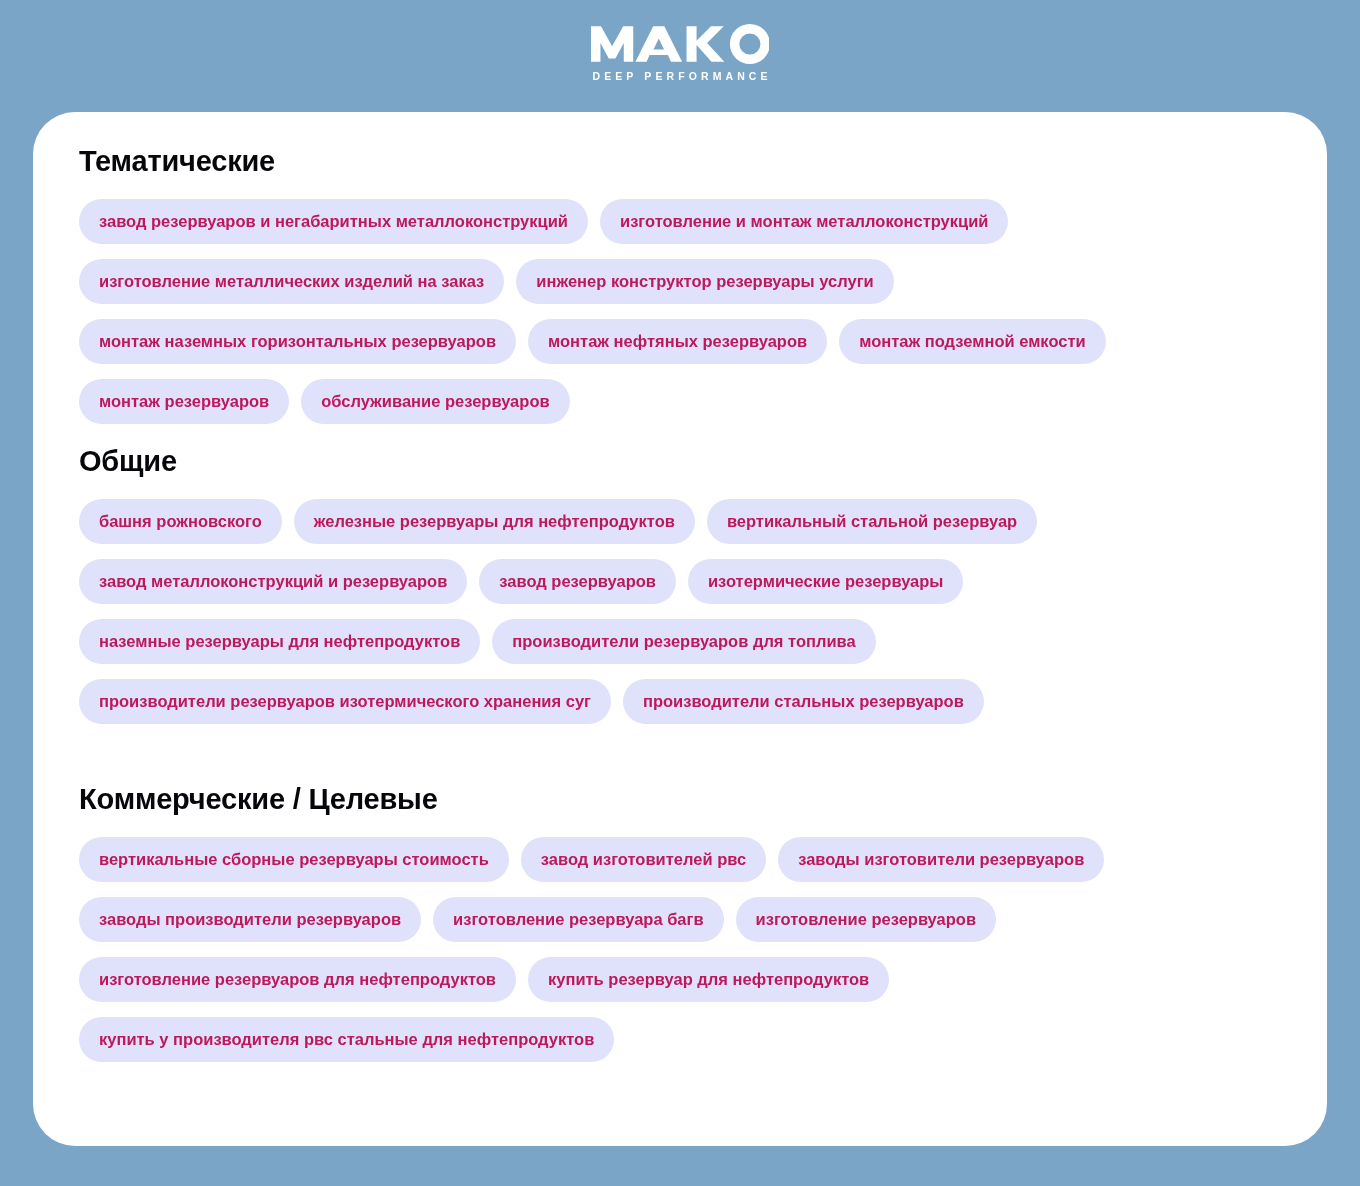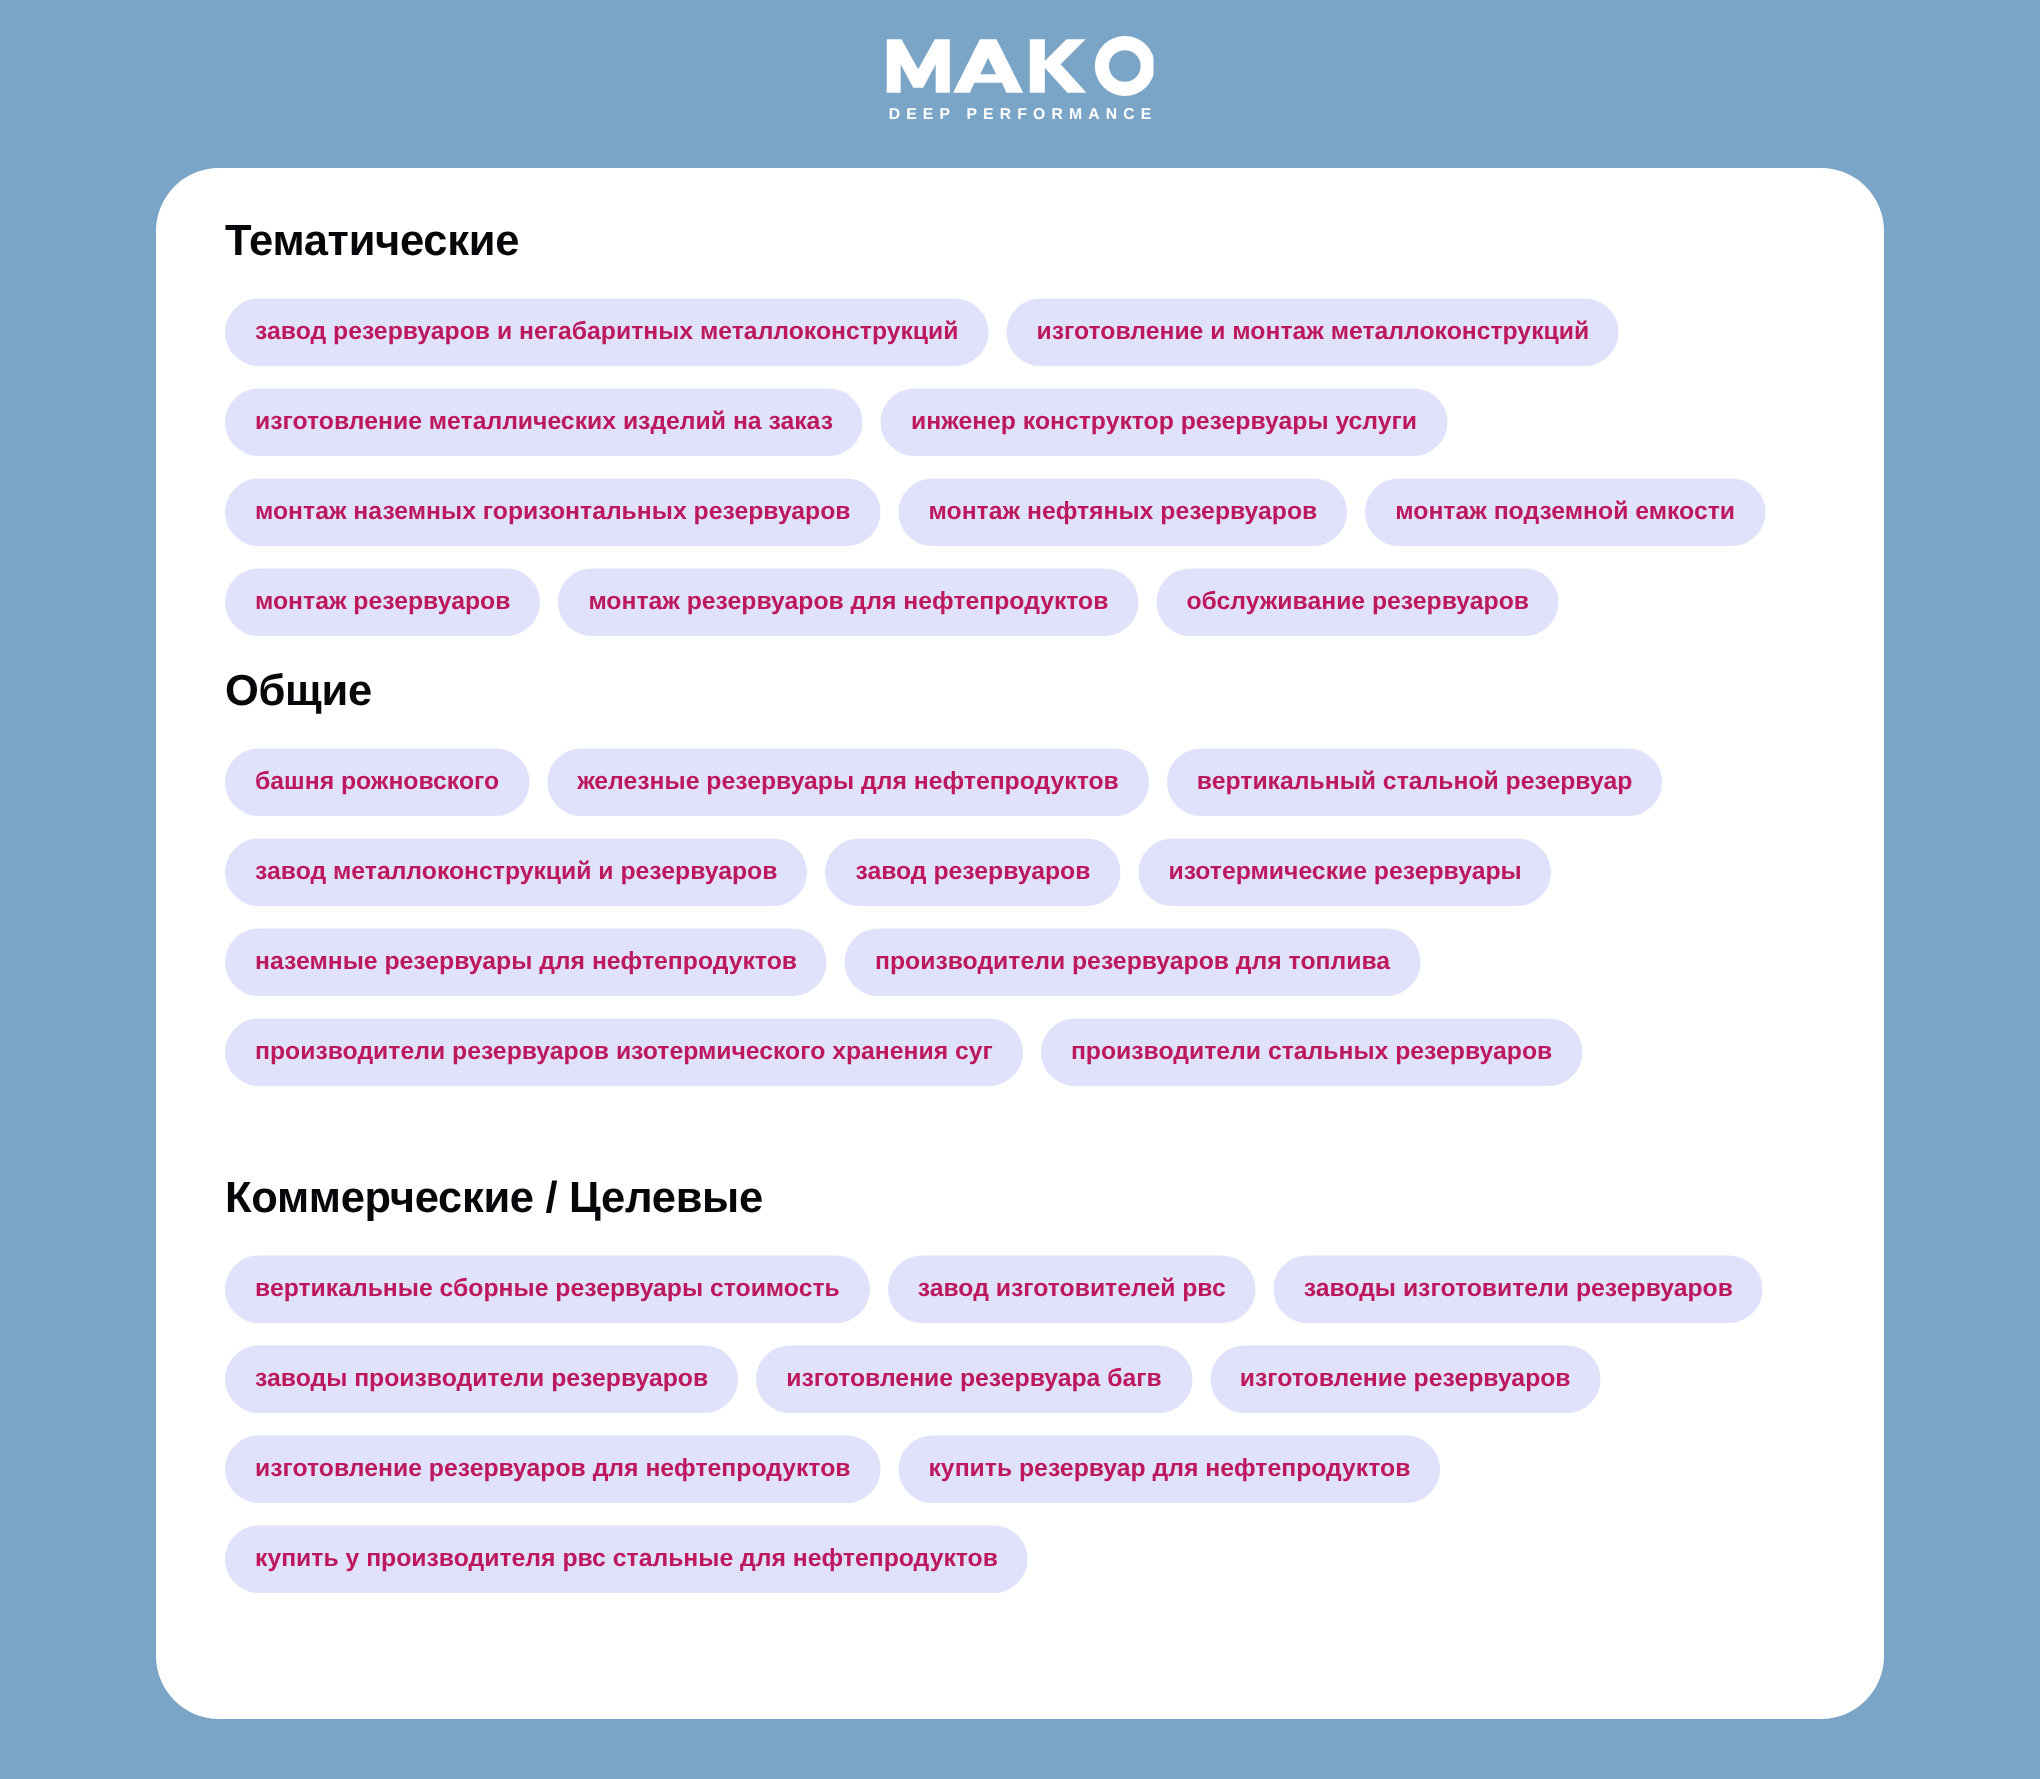--- a/index.html
+++ b/index.html
@@ -40,21 +40,21 @@
     font-weight: 700;
     color: #ffffff;
     line-height: 1;
     text-indent: 4.1px;
   }
 
   
   .card {
     position: relative;
     margin: 0 auto;
-    width: 1152px;
+    width: 1294px;
     height: 1034px;
     background: #ffffff;
     border-radius: 42px;
     padding: 34px 68px 20px 46px;
     overflow: hidden;
   }
 
   
   .section { margin-bottom: 4px; }
   .section + .section { margin-top: 22px; }
@@ -116,21 +116,20 @@
     <h2 class="section-title">Тематические</h2>
     <div class="chip-group">
       <span class="chip">завод резервуаров и негабаритных металлоконструкций</span>
       <span class="chip">изготовление и монтаж металлоконструкций</span>
       <span class="chip">изготовление металлических изделий на заказ</span>
       <span class="chip">инженер конструктор резервуары услуги</span>
       <span class="chip">монтаж наземных горизонтальных резервуаров</span>
       <span class="chip">монтаж нефтяных резервуаров</span>
       <span class="chip">монтаж подземной емкости</span>
       <span class="chip">монтаж резервуаров</span>
-      <span class="chip">монтаж резервуаров для нефтепродуктов</span>
       <span class="chip">обслуживание резервуаров</span>
     </div>
   </section>
 
   <section class="section">
     <h2 class="section-title">Общие</h2>
     <div class="chip-group">
       <span class="chip">башня рожновского</span>
       <span class="chip">железные резервуары для нефтепродуктов</span>
       <span class="chip">вертикальный стальной резервуар</span>

